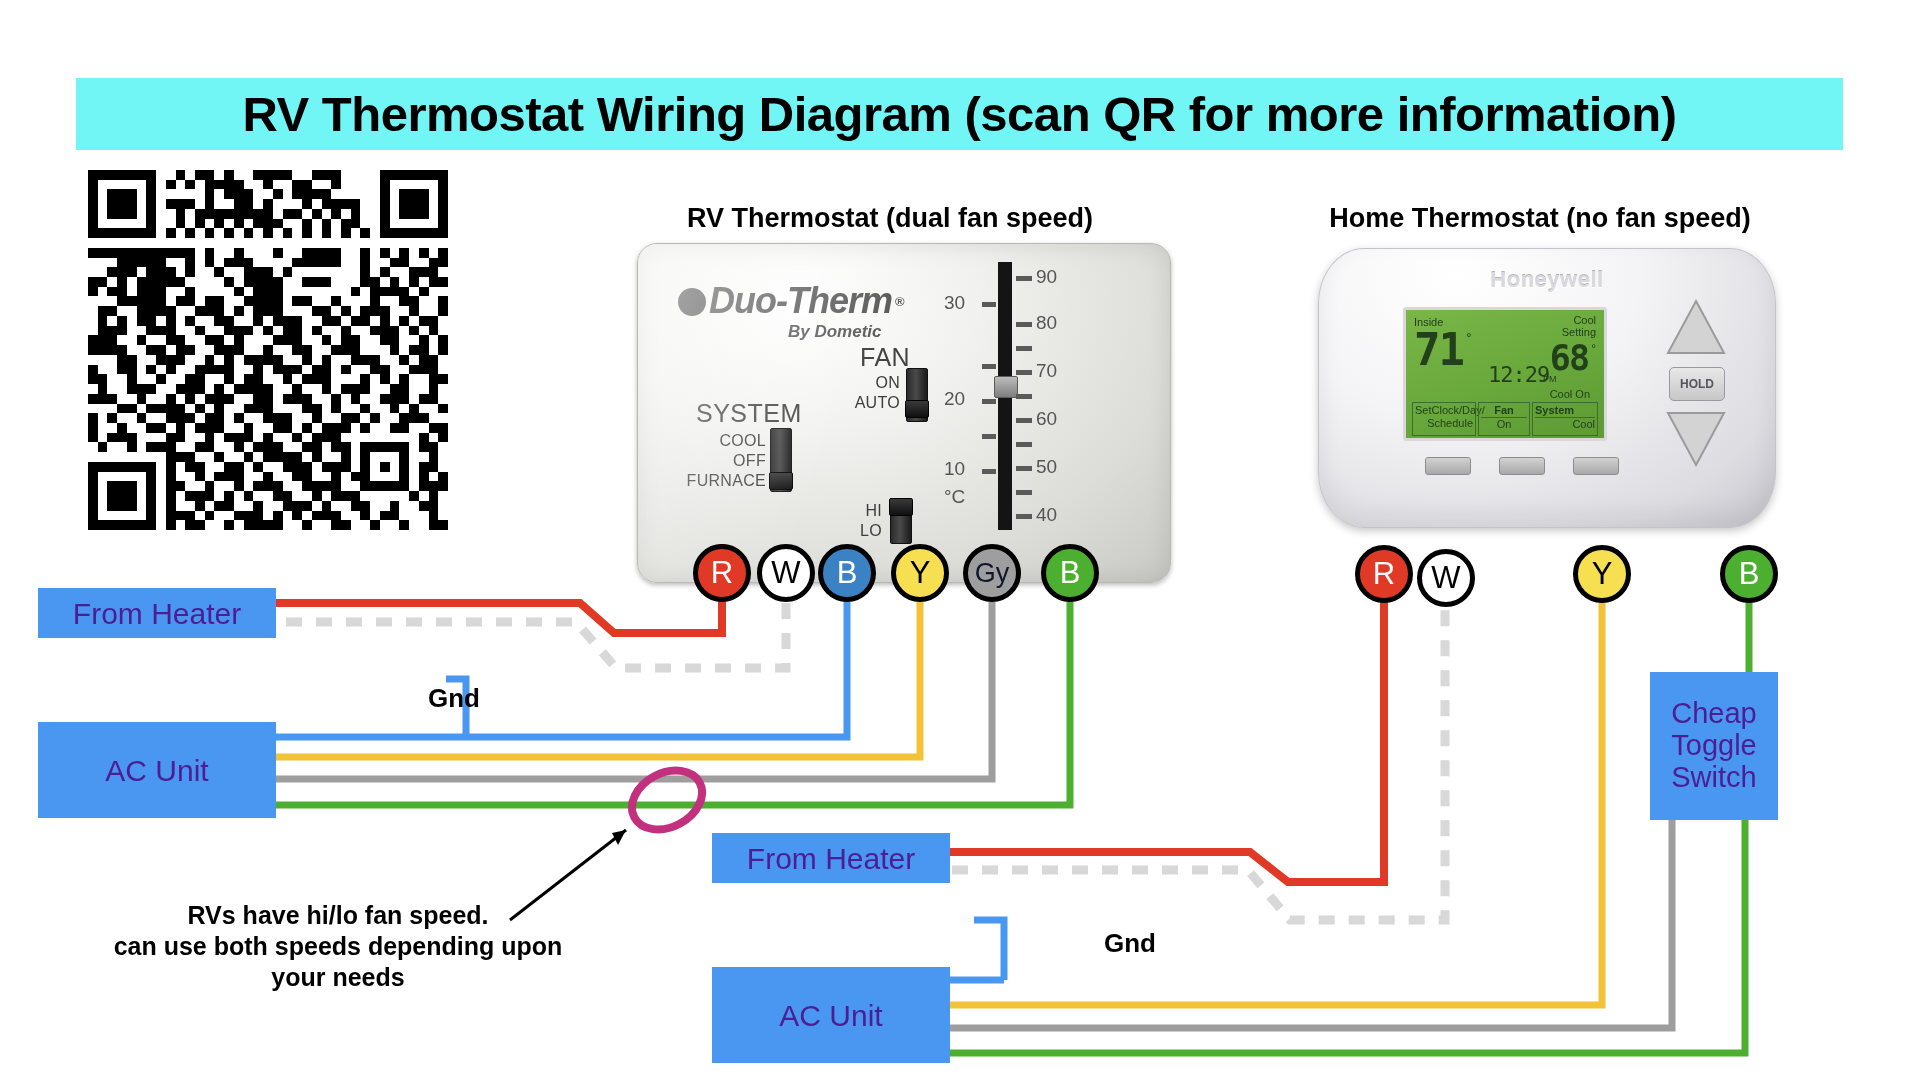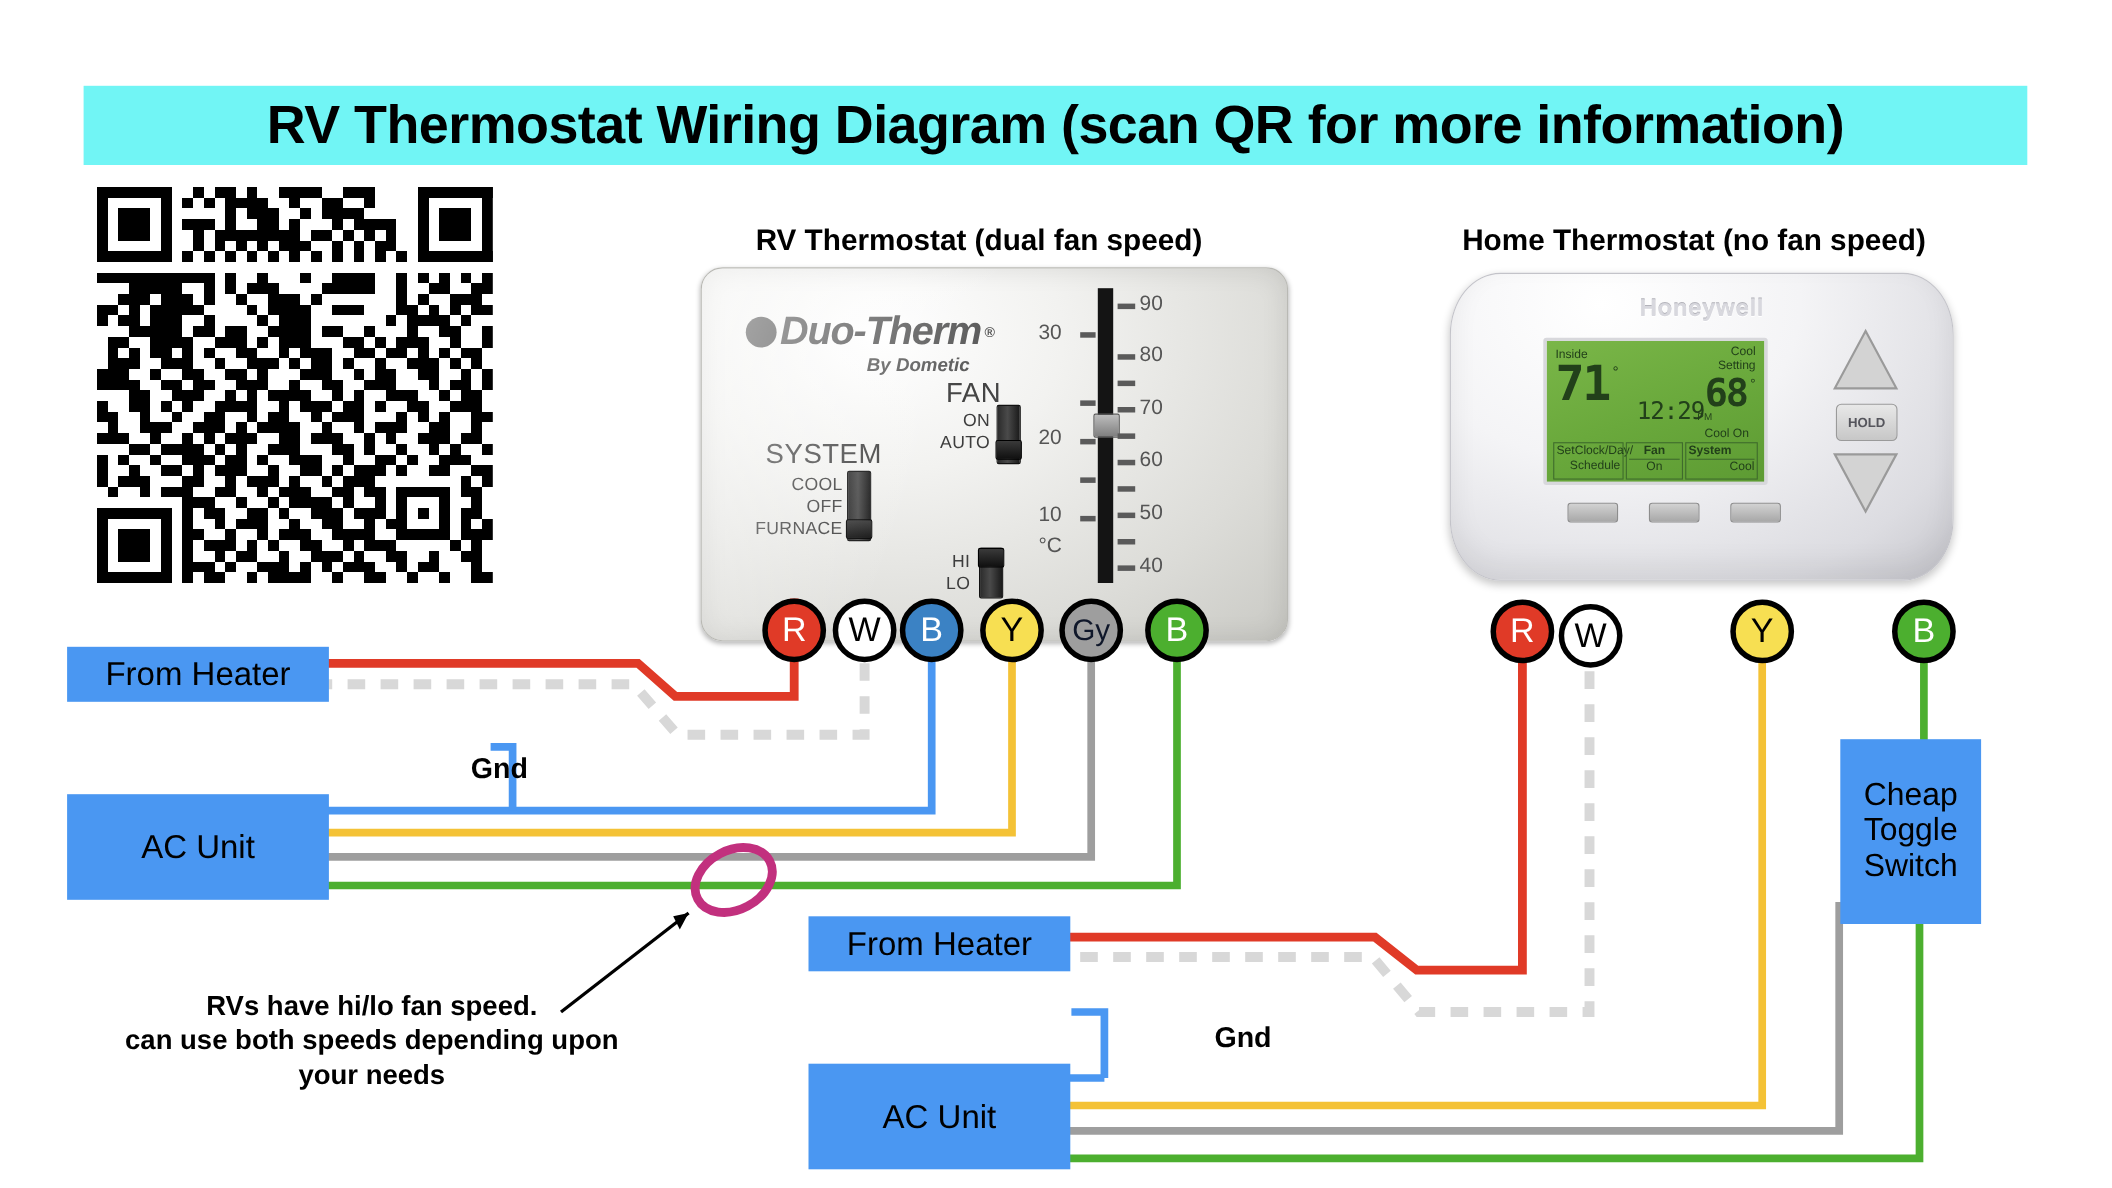--- a/index.html
+++ b/index.html
@@ -284,29 +284,28 @@
     justify-content: center;
     font-size: 31px;
     font-weight: 500;
     z-index: 30;
   }
 
   
   .blue-box {
     position: absolute;
     background: #4a97f2;
-    color: #000000;
+    color: #4c1d95;
     display: flex;
     align-items: center;
     justify-content: center;
     text-align: center;
     font-size: 30px;
     line-height: 1.1;
     z-index: 20;
-    margin-left: 23px;
   }
 
   
   .gnd-label {
     position: absolute;
     font-size: 26px;
     font-weight: bold;
     color: #000;
     z-index: 25;
     margin-left: 16px;
@@ -860,21 +859,21 @@
   <div class="terminal" style="left:1720px; top:545px; background:#4caf2f; color:#ffffff;">B</div>
 
   <div class="blue-box" style="left:38px; top:588px; width:238px; height:50px;">From Heater</div>
   <div class="blue-box" style="left:38px; top:722px; width:238px; height:96px;">AC Unit</div>
   <div class="gnd-label" style="left:412px; top:683px;">Gnd</div>
 
   <div class="blue-box" style="left:712px; top:833px; width:238px; height:50px;">From Heater</div>
   <div class="blue-box" style="left:712px; top:967px; width:238px; height:96px;">AC Unit</div>
   <div class="gnd-label" style="left:1088px; top:928px;">Gnd</div>
 
-  <div class="blue-box" style="left:1650px; top:672px; width:128px; height:168px; flex-direction:column; font-size:29px;">
+  <div class="blue-box" style="left:1650px; top:672px; width:128px; height:148px; flex-direction:column; font-size:29px;">
     <span>Cheap</span>
     <span>Toggle</span>
     <span>Switch</span>
   </div>
 
   <div id="note-text">
     <div>RVs have hi/lo fan speed.</div>
     <div>can use both speeds depending upon</div>
     <div>your needs</div>
   </div>

